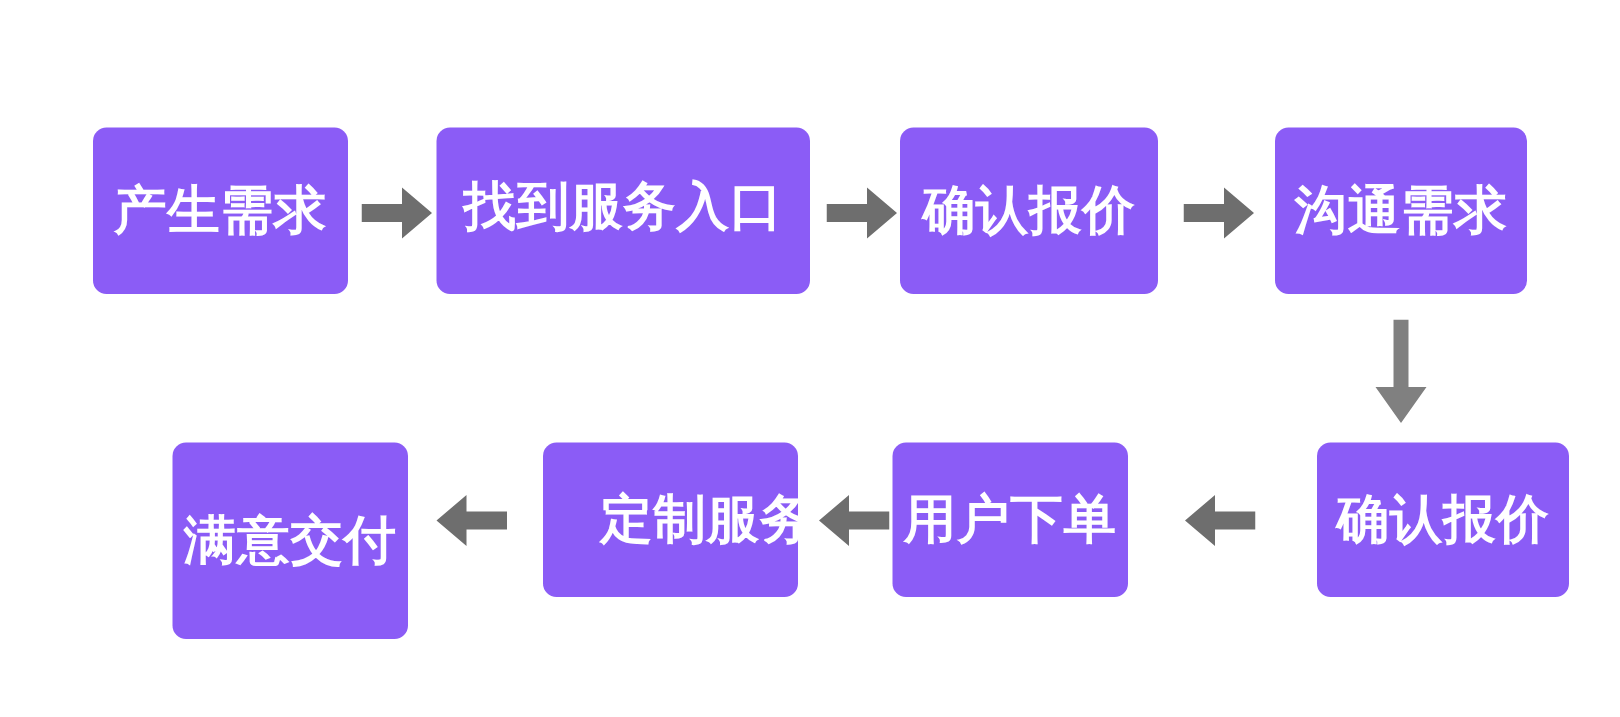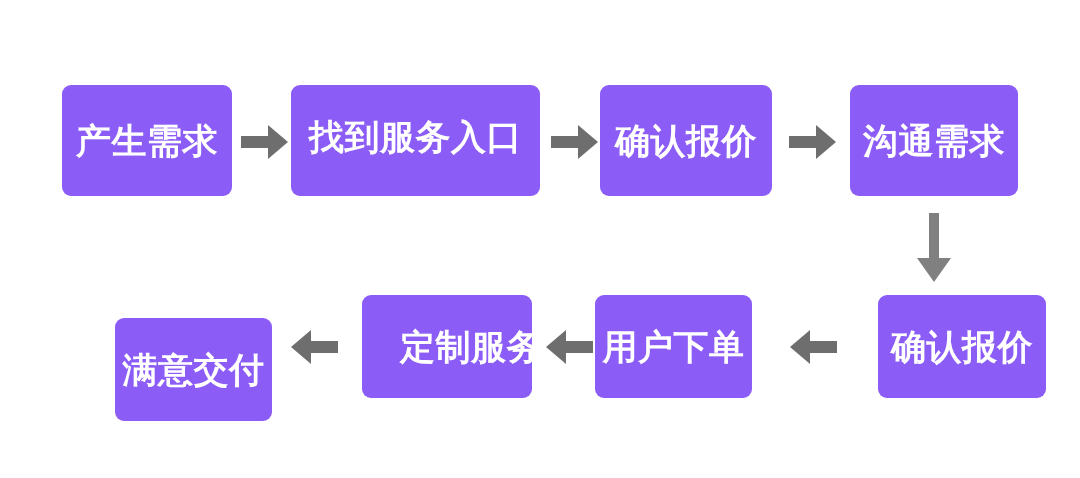--- a/index.html
+++ b/index.html
@@ -96,21 +96,21 @@
   <div class="node" style="left:850px; top:85px; width:168px; height:111px;text-align:center;">
     <span class="node-label">沟通需求</span>
   </div>
 
   <div class="arrow-v" style="left:908px; top:213px; width:52px; height:70px;">
     <svg width="52" height="70" viewBox="0 0 52 70" aria-hidden="true">
       <path d="M21 0 L31 0 L31 45 L43 45 L26 69 L9 45 L21 45 Z" fill="#808080"></path>
     </svg>
   </div>
 
-  <div class="node" style="left:115px; top:295px; width:157px; height:103px;margin-top:23px;">
+  <div class="node" style="left:115px; top:295px; width:157px; height:131px;">
     <span class="node-label">满意交付</span>
   </div>
 
   <div class="arrow-h" style="left:290px; top:327px; width:48px;">
     <svg width="48" height="38" viewBox="0 0 48 38" aria-hidden="true">
       <path d="M48 13 L21 13 L21 2 L1 19 L21 36 L21 25 L48 25 Z" fill="#6E6E6E"></path>
     </svg>
   </div>
 
   <div class="node" style="left:362px; top:295px; width:170px; height:103px;padding-left:48px;">

